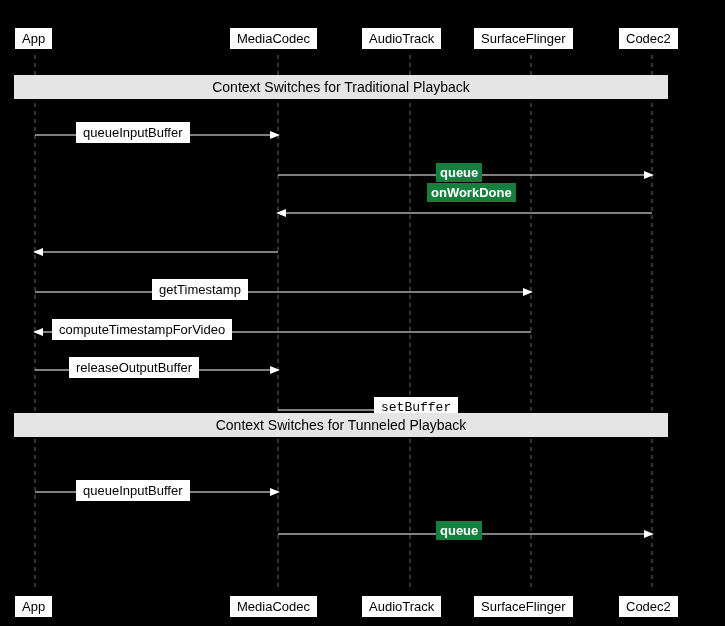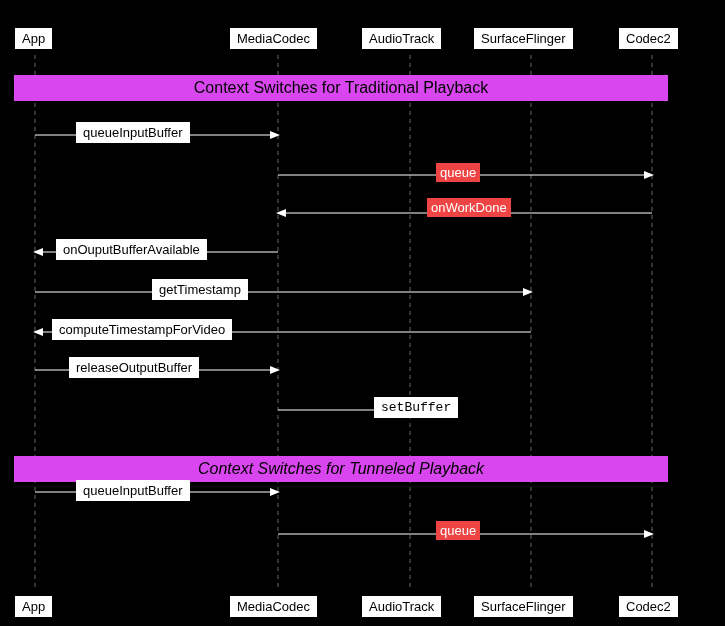--- a/index.html
+++ b/index.html
@@ -25,33 +25,34 @@
       background: #fff;
       color: #000;
       border: 1px solid #fff;
       padding: 2px 6px;
       white-space: nowrap;
       font-size: 13px;
     }
 
     .label-plain {
       position: absolute;
-      background: #ef4444;
+      background: #15803d;
       color: #fff;
       padding: 2px 4px;
       white-space: nowrap;
       font-size: 13px;
+      font-weight: bold;
     }
 
     .section-bar {
       position: absolute;
-      background: #d946ef;
+      background: #e5e5e5;
       color: #000;
       text-align: center;
-      font-size: 16px;
+      font-size: 14px;
       padding: 4px 0;
     }
 
     svg.arrows {
       position: absolute;
       top: 0;
       left: 0;
       width: 725px;
       height: 626px;
       pointer-events: none;
@@ -108,28 +109,27 @@
   <div class="label-box" style="left:15px; top:28px;">App</div>
   <div class="label-box" style="left:230px; top:28px;">MediaCodec</div>
   <div class="label-box" style="left:362px; top:28px;">AudioTrack</div>
   <div class="label-box" style="left:474px; top:28px;">SurfaceFlinger</div>
   <div class="label-box" style="left:619px; top:28px;">Codec2</div>
 
   <div class="section-bar" style="left:14px; top:75px; width:654px;">Context Switches for Traditional Playback</div>
 
   <div class="label-box" style="left:76px; top:122px;">queueInputBuffer</div>
   <div class="label-plain" style="left:436px; top:163px;">queue</div>
-  <div class="label-plain" style="left:427px; top:198px;">onWorkDone</div>
-  <div class="label-box" style="left:56px; top:239px;">onOuputBufferAvailable</div>
+  <div class="label-plain" style="left:427px; top:183px;">onWorkDone</div>
   <div class="label-box" style="left:152px; top:279px;">getTimestamp</div>
   <div class="label-box" style="left:69px; top:357px;">releaseOutputBuffer</div>
   <div class="label-box" style="left:52px; top:319px;">computeTimestampForVideo</div>
   <div class="label-box" style="left:374px; top:397px;font-family:Liberation Mono, monospace;">setBuffer</div>
 
-  <div class="section-bar" style="left:14px; top:456px; width:654px;font-style:italic;">Context Switches for Tunneled Playback</div>
+  <div class="section-bar" style="left:14px; top:413px; width:654px;">Context Switches for Tunneled Playback</div>
 
   <div class="label-box" style="left:76px; top:480px;">queueInputBuffer</div>
   <div class="label-plain" style="left:436px; top:521px;">queue</div>
 
   <div class="label-box" style="left:15px; top:596px;">App</div>
   <div class="label-box" style="left:230px; top:596px;">MediaCodec</div>
   <div class="label-box" style="left:362px; top:596px;">AudioTrack</div>
   <div class="label-box" style="left:474px; top:596px;">SurfaceFlinger</div>
   <div class="label-box" style="left:619px; top:596px;">Codec2</div>
 

